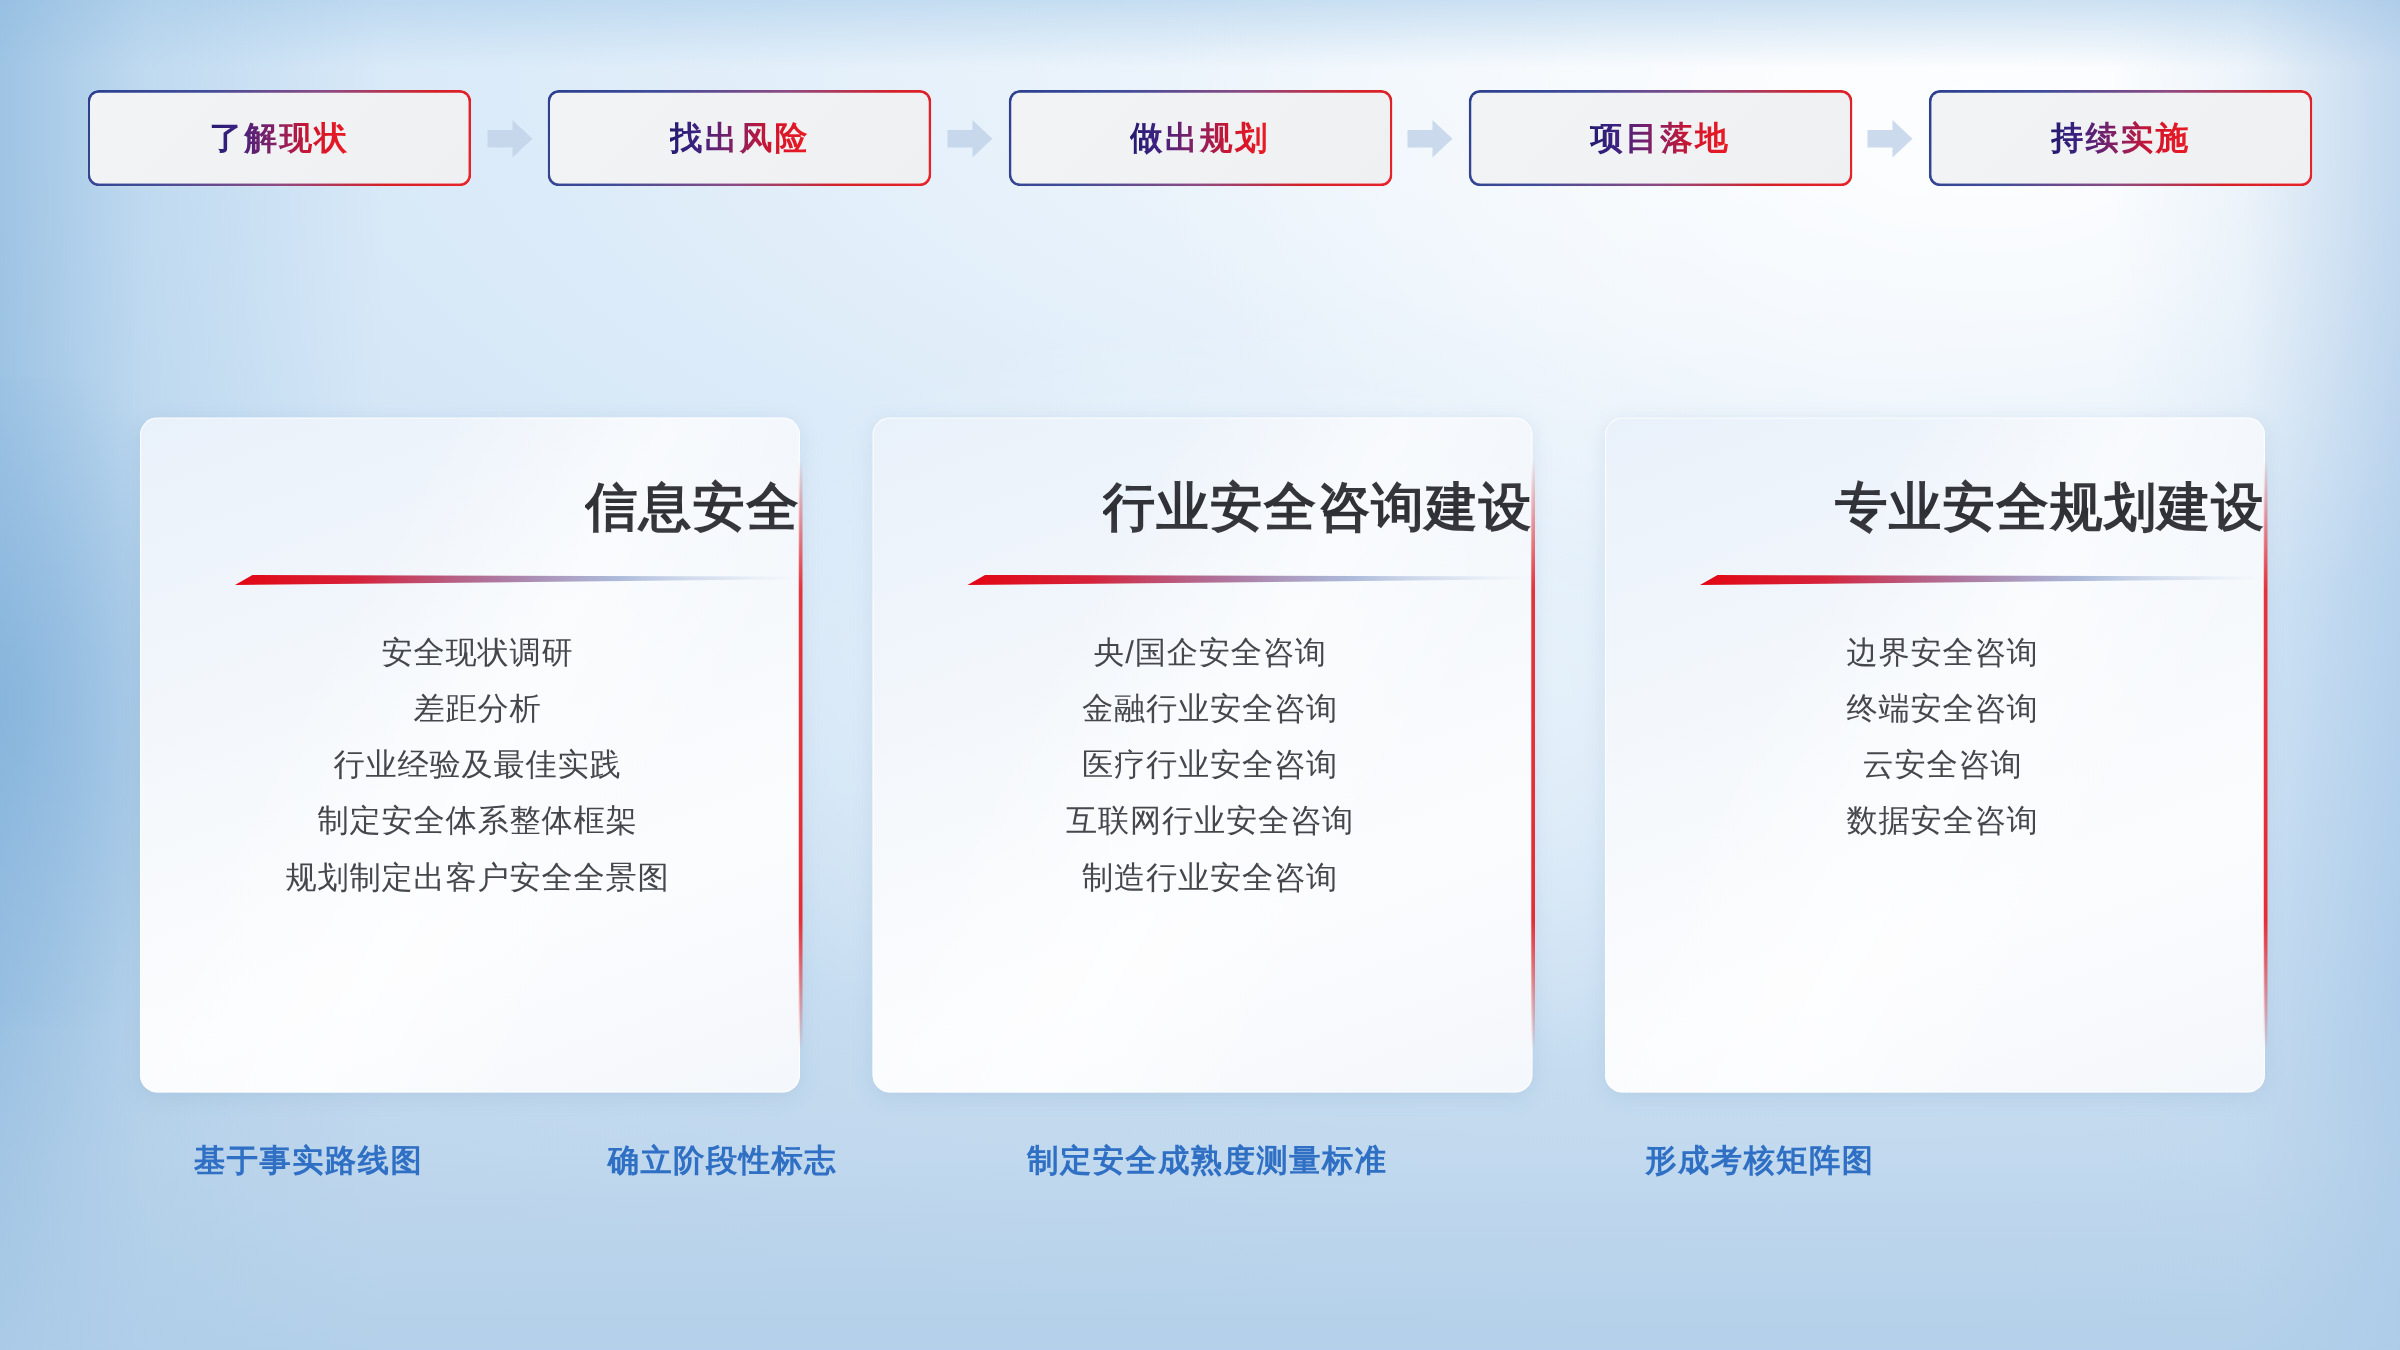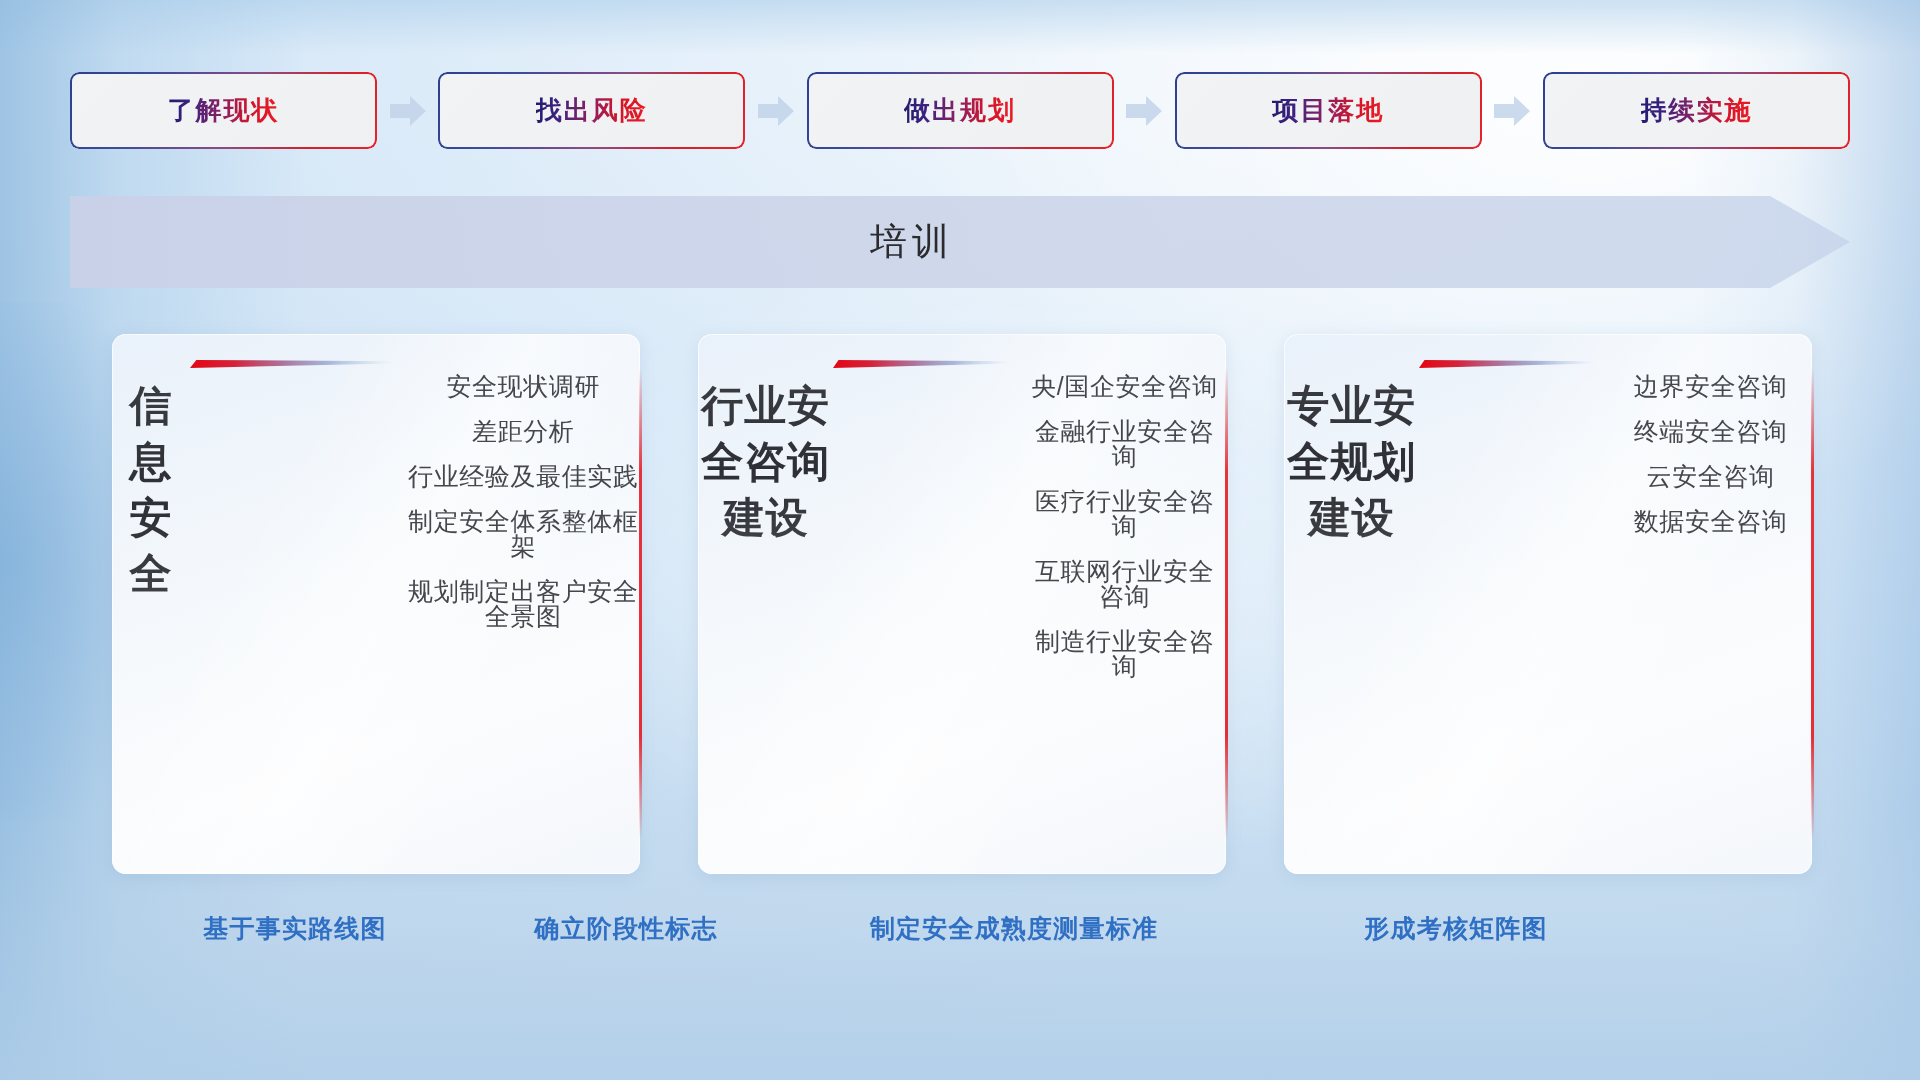--- a/index.html
+++ b/index.html
@@ -102,21 +102,21 @@
   #cards{
     position:absolute; left:112px; top:334px; width:1700px; height:540px;
     display:flex; justify-content:space-between;
   }
   .card{
     position:relative;
     width:528px; height:540px;
     border-radius:14px;
     background:linear-gradient(160deg, #e9f1fa 0%, #eef4fb 18%, #f6f9fc 46%, #fbfcfe 70%, #f4f7fb 100%);
     box-shadow:0 3px 16px rgba(104,140,180,.16), inset 0 0 0 1px rgba(255,255,255,.72);
-    display:flex; flex-direction:row; align-items:flex-start;
+    display:flex; flex-direction:column; align-items:flex-end;
     overflow:visible;
   }
   .card::after{
     content:""; position:absolute; right:-2px; top:34px; bottom:34px; width:3px;
     border-radius:2px;
     background:linear-gradient(180deg, rgba(230,35,43,0) 0%, rgba(230,35,43,.92) 22%, rgba(230,35,43,.95) 78%, rgba(230,35,43,0) 100%);
     pointer-events:none;
   }
   .card-sheen{
     position:absolute; left:0; top:0; width:100%; height:100%;
@@ -155,21 +155,20 @@
 
   
   #captions{
     position:absolute; left:0; top:912px; width:1920px; height:48px;
   }
   .caption{
     position:absolute;
     font-size:25px; font-weight:700; color:#2f6fc4; letter-spacing:1.2px;
     white-space:nowrap;
     transform:translateX(-50%);
-    margin-left:48px;
   }
 </style>
 </head>
 <body>
 
 <div id="bg">
   <div class="bg-base"></div>
   <div class="bg-glow-tr"></div>
   <div class="bg-glow-c"></div>
   <div class="bg-topstrip"></div>
@@ -217,34 +216,20 @@
       <svg viewBox="0 0 40 34">
           <path d="M2 10 L22 10 L22 2 L38 17 L22 32 L22 24 L2 24 Z" fill="#c3d4ea"></path>
         </svg>
     </div>
 
     <div class="step-box">
       <span class="step-label">持续实施</span>
     </div>
   </div>
 
-  <div id="band">
-    <svg viewBox="0 0 1780 92" preserveAspectRatio="none">
-      <defs>
-        <linearGradient id="bandGrad" x1="0" y1="0" x2="1" y2="0">
-          <stop offset="0" stop-color="#c9d1e8" stop-opacity="0.95"></stop>
-          <stop offset="0.30" stop-color="#ccd4e9" stop-opacity="0.93"></stop>
-          <stop offset="0.62" stop-color="#cdd6ea" stop-opacity="0.90"></stop>
-          <stop offset="1" stop-color="#c6d3ea" stop-opacity="0.80"></stop>
-        </linearGradient>
-      </defs>
-      <path d="M0 0 H1700 L1780 46 L1700 92 H0 Z" fill="url(#bandGrad)"></path>
-    </svg>
-    <div id="band-label">培训</div>
-  </div>
 
   <div id="cards">
 
     <div class="card one">
       <div class="card-sheen"></div>
       <div class="card-title">
         <span>信息安全</span><br>
       </div>
       <div class="divider">
         <svg viewBox="0 0 452 14" preserveAspectRatio="none">

